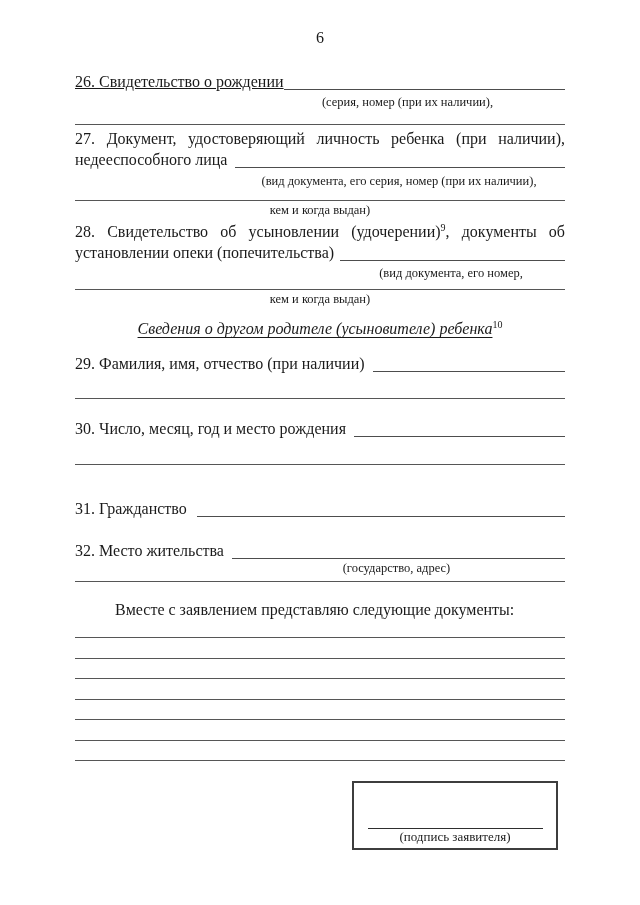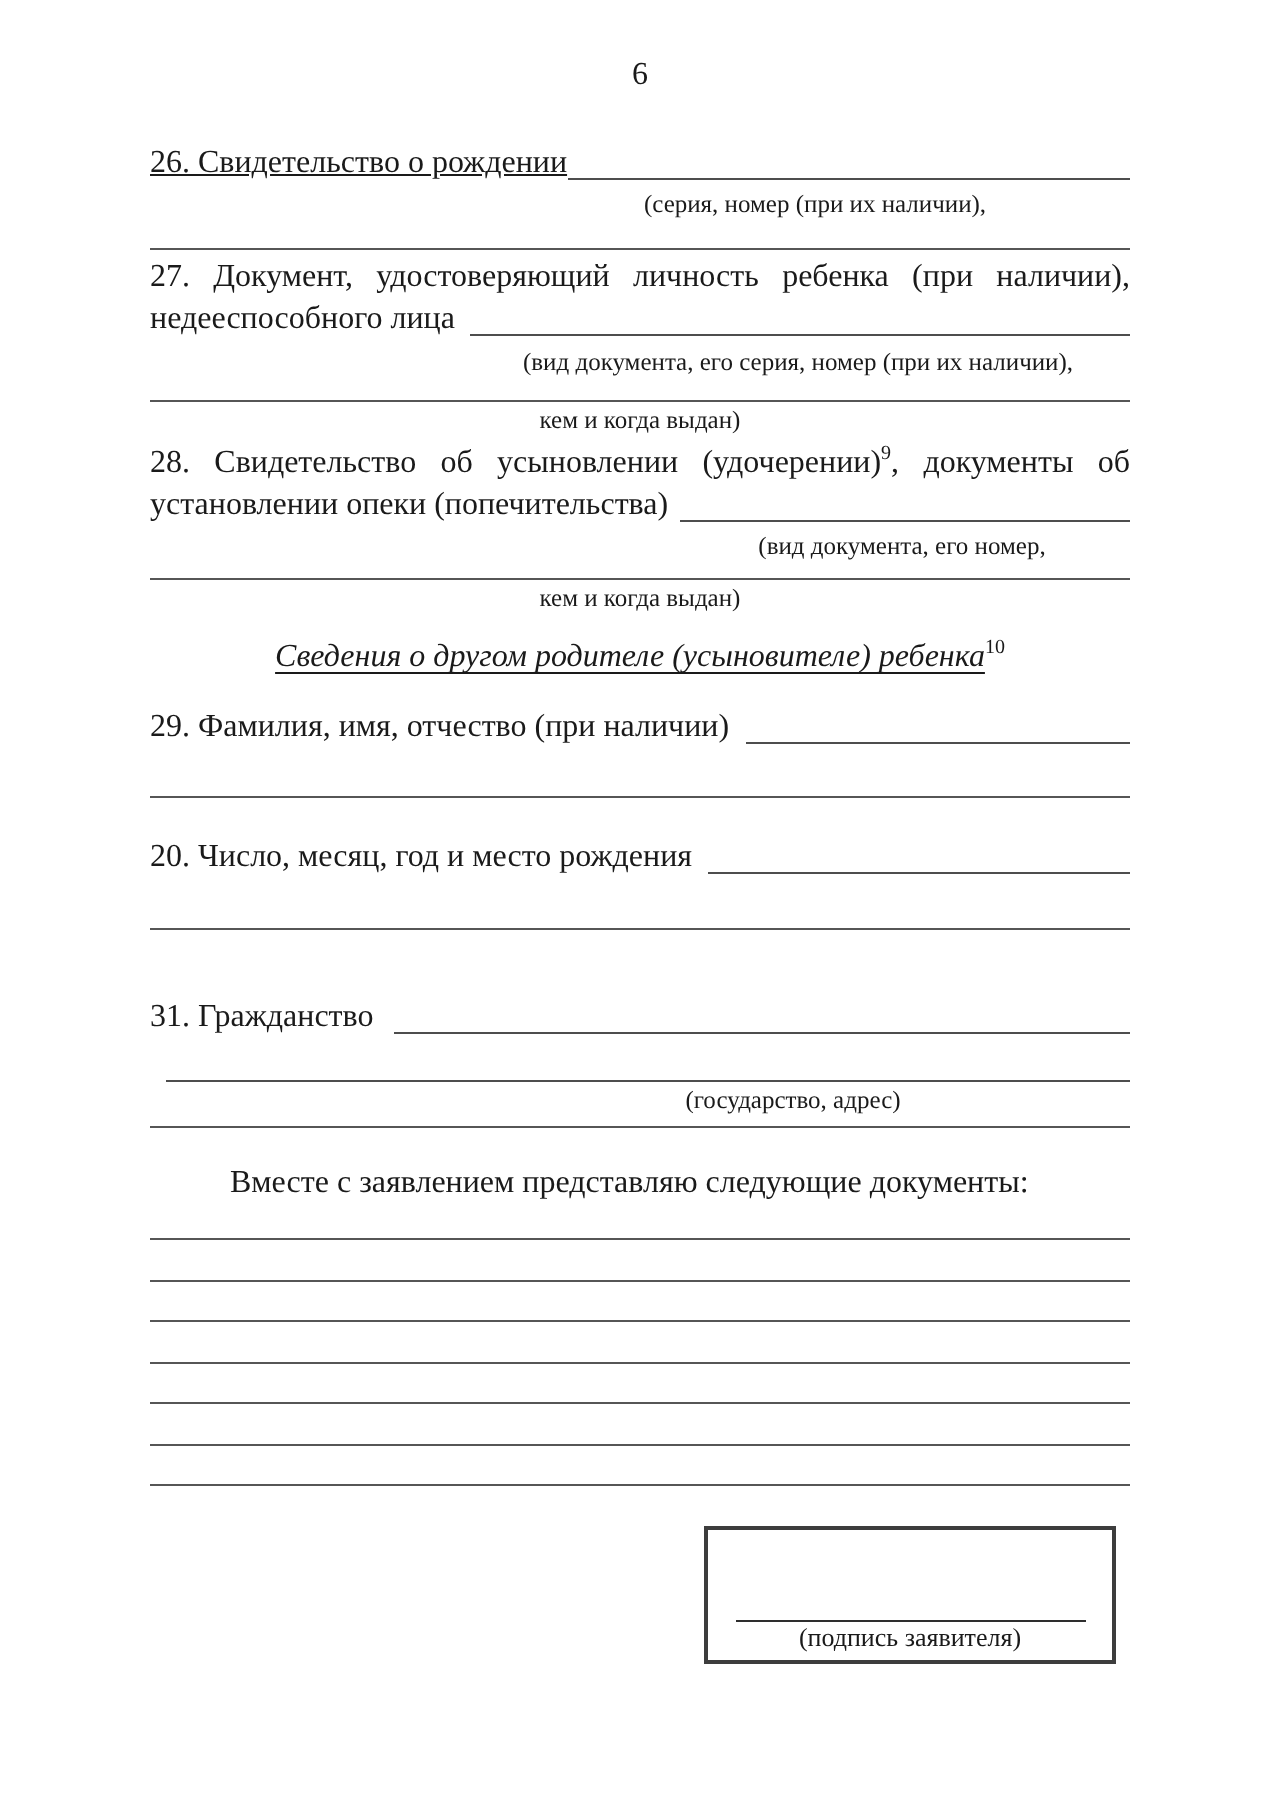--- a/index.html
+++ b/index.html
@@ -99,31 +99,32 @@
 
   <div class="heading"><span class="und">Сведения о другом родителе (усыновителе) ребенка</span><sup class="fnote">10</sup></div>
 
   <div class="row f29-row">
     <span class="lbl">29. Фамилия, имя, отчество (при наличии)</span>
     <span class="fill ml8"></span>
   </div>
   <div class="wline wl-29"></div>
 
   <div class="row f30-row">
-    <span class="lbl">20. Число, месяц, год и место рождения</span>
+    <span class="lbl">30. Число, месяц, год и место рождения</span>
     <span class="fill ml8"></span>
   </div>
   <div class="wline wl-30"></div>
 
   <div class="row f31-row">
     <span class="lbl">31. Гражданство</span>
     <span class="fill ml10"></span>
   </div>
 
   <div class="row f32-row">
+    <span class="lbl">32. Место жительства</span>
     <span class="fill ml8"></span>
   </div>
   <div class="hint f32-hint">(государство, адрес)</div>
   <div class="wline wl-32"></div>
 
   <div class="docs-intro">Вместе с заявлением представляю следующие документы:</div>
   <div class="wline dl1"></div>
   <div class="wline dl"></div>
   <div class="wline dl"></div>
   <div class="wline dl"></div>

